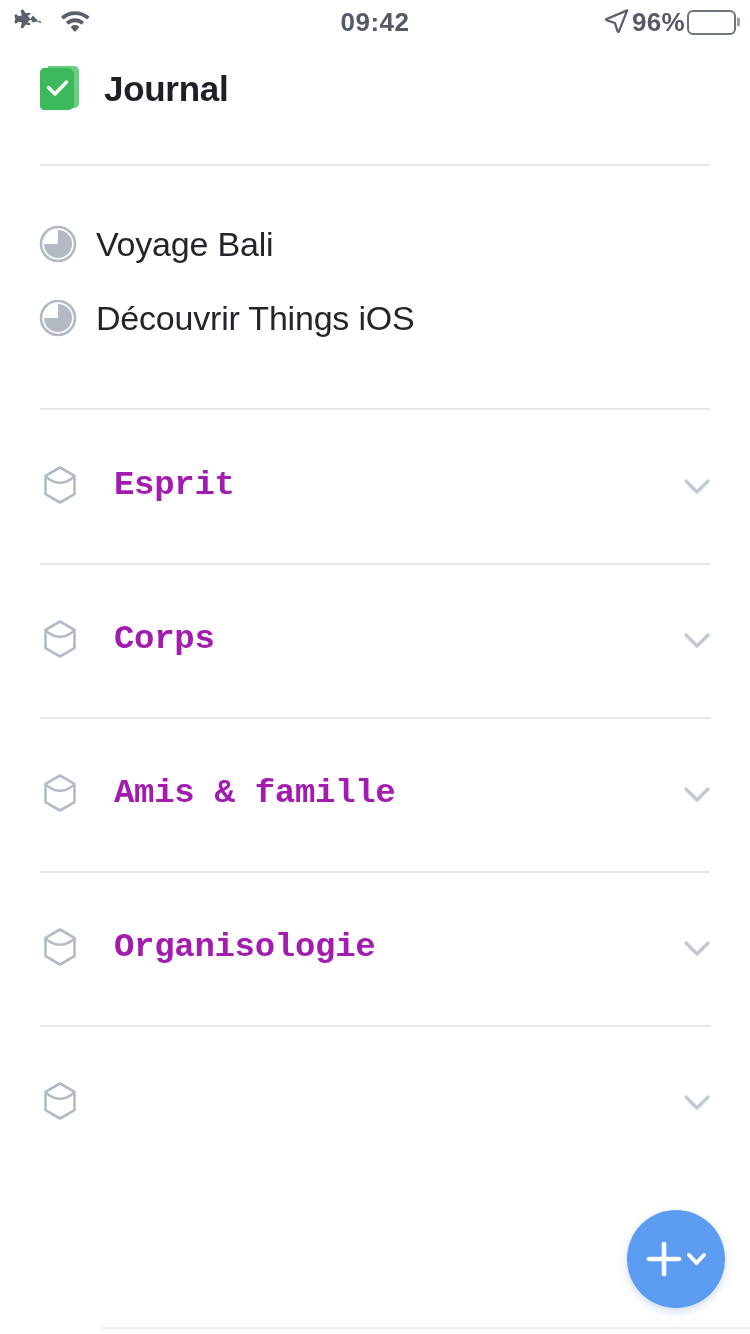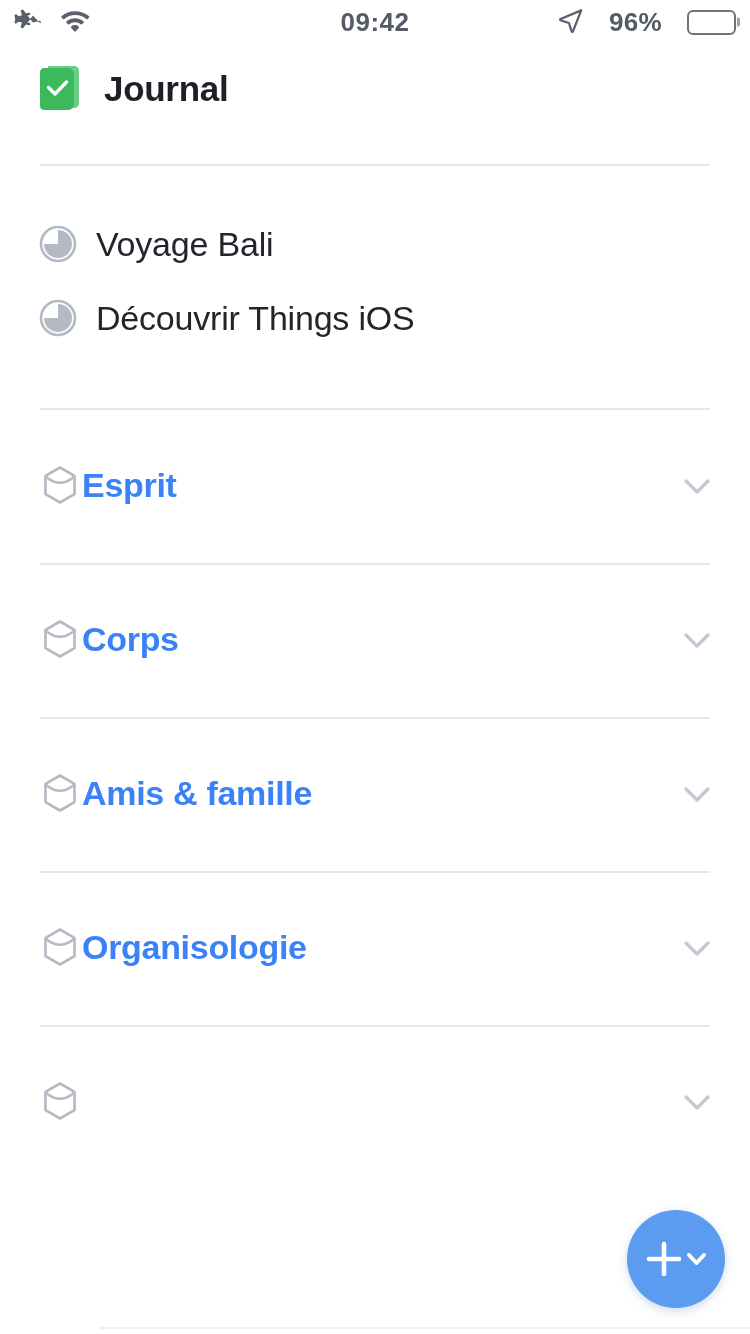--- a/index.html
+++ b/index.html
@@ -23,21 +23,21 @@
     position:absolute; top:0; left:0;
     width:750px; height:44px;
     display:flex; align-items:center;
     padding:0 14px;
     color:#5a5f6b;
   }
   .sb-left  { display:flex; align-items:center; gap:16px; }
   .sb-center{ position:absolute; left:0; right:0; text-align:center;
               font-size:26px; font-weight:bold; letter-spacing:0.5px;
               color:#555a66; }
-  .sb-right { margin-left:auto; display:flex; align-items:center; gap:25px;
+  .sb-right { margin-left:auto; display:flex; align-items:center; gap:2px;
               position:relative; z-index:2; }
   .sb-pct   { font-size:26px; font-weight:bold; color:#555a66; letter-spacing:0.3px; }
 
   .battery {
     width:49px; height:25px;
     border:2.5px solid #6e7380;
     border-radius:6px;
     padding:2.5px;
     position:relative;
   }
@@ -88,26 +88,27 @@
   }
 
   
   .area-row {
     position:absolute; left:0; width:750px; height:62px;
     display:flex; align-items:center;
     padding:0 30px 0 38px;
   }
   .area-icon { width:44px; height:44px; flex:0 0 44px; }
   .area-label {
-    margin-left:0;
+    margin-left:32px;
     font-size:34px;
     font-weight:bold;
-    color:#3b82f6;
+    color:#a21caf;
     letter-spacing:-0.3px;
     white-space:nowrap;
+    font-family:Liberation Mono, monospace;
   }
   .area-chevron { margin-left:auto; width:46px; height:46px; }
 
   
   .fab {
     position:absolute;
     left:627px; top:1210px;
     width:98px; height:98px;
     border-radius:50%;
     background:#5b9bf0;

